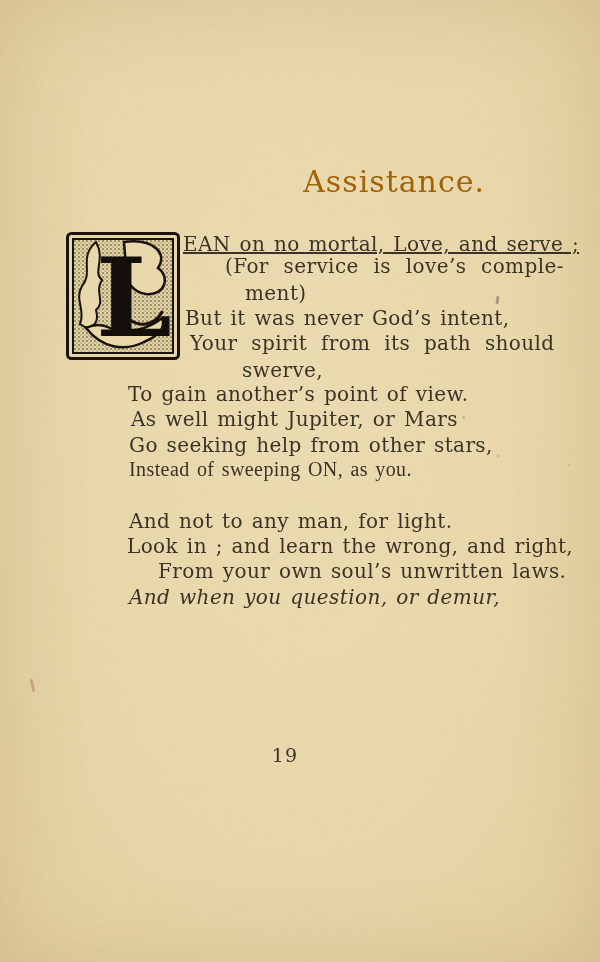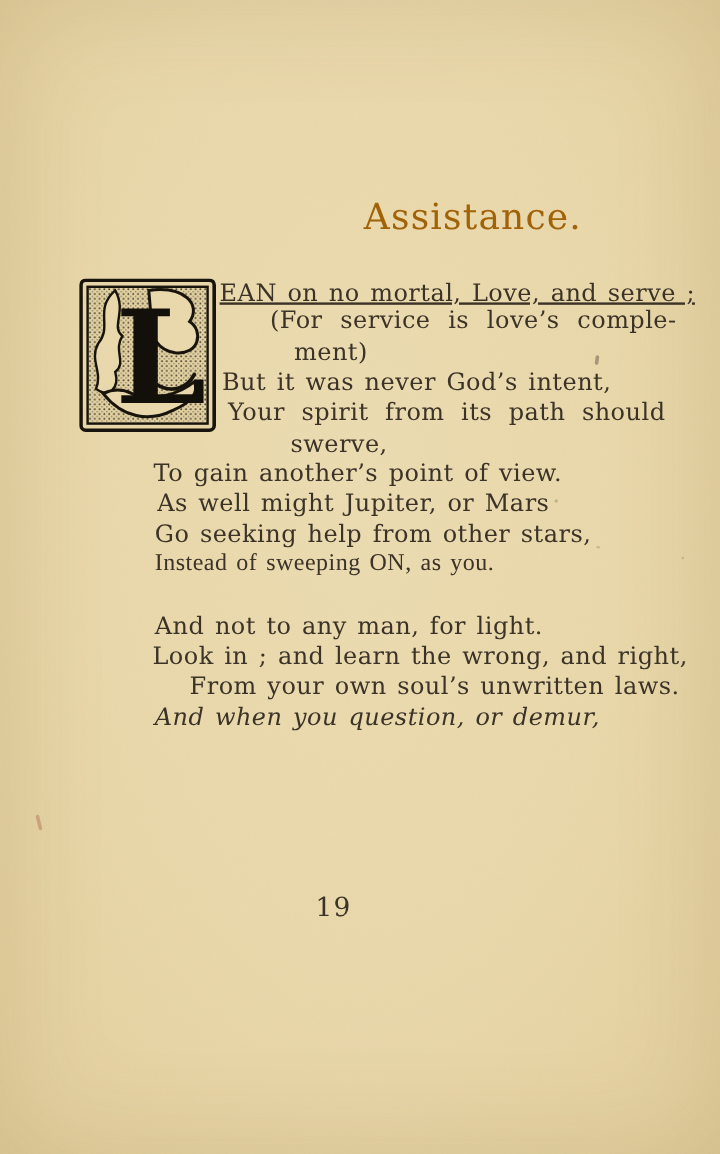--- a/index.html
+++ b/index.html
@@ -35,22 +35,22 @@
   .l7{left:131px;top:407px;}
   .l8{left:129px;top:433px;}
   .l9{left:129px;top:458px;font-family:Liberation Serif, serif;}
   .l10{left:129px;top:483px;}
   .l11{left:129px;top:509px;}
   .l12{left:127px;top:534px;}
   .l13{left:127px;top:559px;margin-left:31px;}
   .l14{left:129px;top:585px;font-style:italic;}
   .l15{left:129px;top:610px;}
   .pagenum{
-    position:absolute;left:258px;top:744px;width:40px;text-align:center;
-    font-size:22px;color:#3a3227;letter-spacing:1px;
+    position:absolute;left:258px;top:744px;width:40px;text-align:right;
+    font-size:19px;color:#3a3227;letter-spacing:1px;
   }
   .speck{position:absolute;border-radius:50%;pointer-events:none;}
   .speck-semicolon{left:496px;top:296px;width:3px;height:8px;background:#5f5747;opacity:.5;border-radius:2px;transform:rotate(8deg);}
   .speck-red{left:31px;top:679px;width:2.5px;height:13px;background:#c08a6b;opacity:.65;border-radius:2px;transform:rotate(-14deg);}
   .speck-a{left:462px;top:416px;width:3px;height:3px;background:#9a8a68;opacity:.45;}
   .speck-b{left:497px;top:455px;width:3px;height:2px;background:#9a8a68;opacity:.4;}
   .speck-c{left:568px;top:464px;width:2px;height:2px;background:#8a7c60;opacity:.35;}
 </style>
 </head>
 <body>

